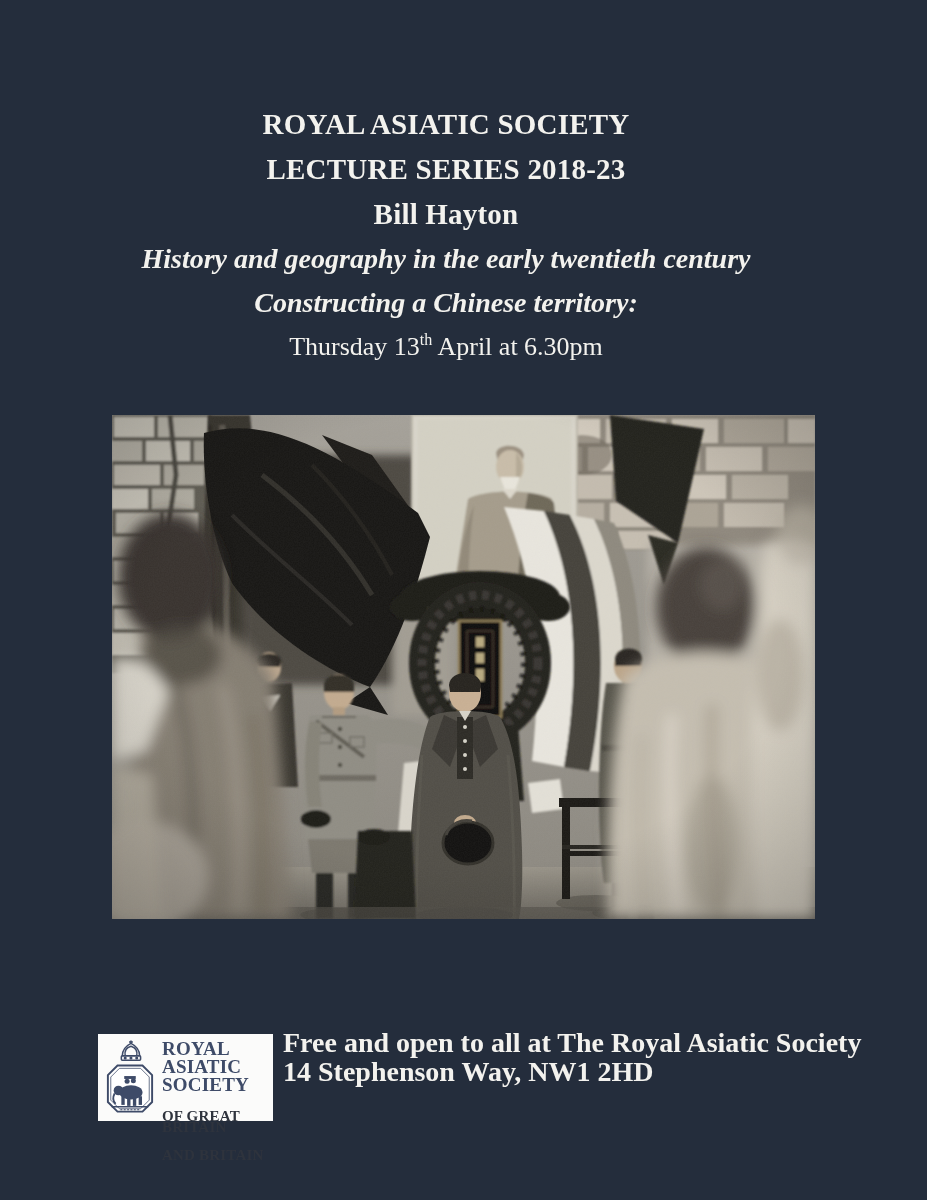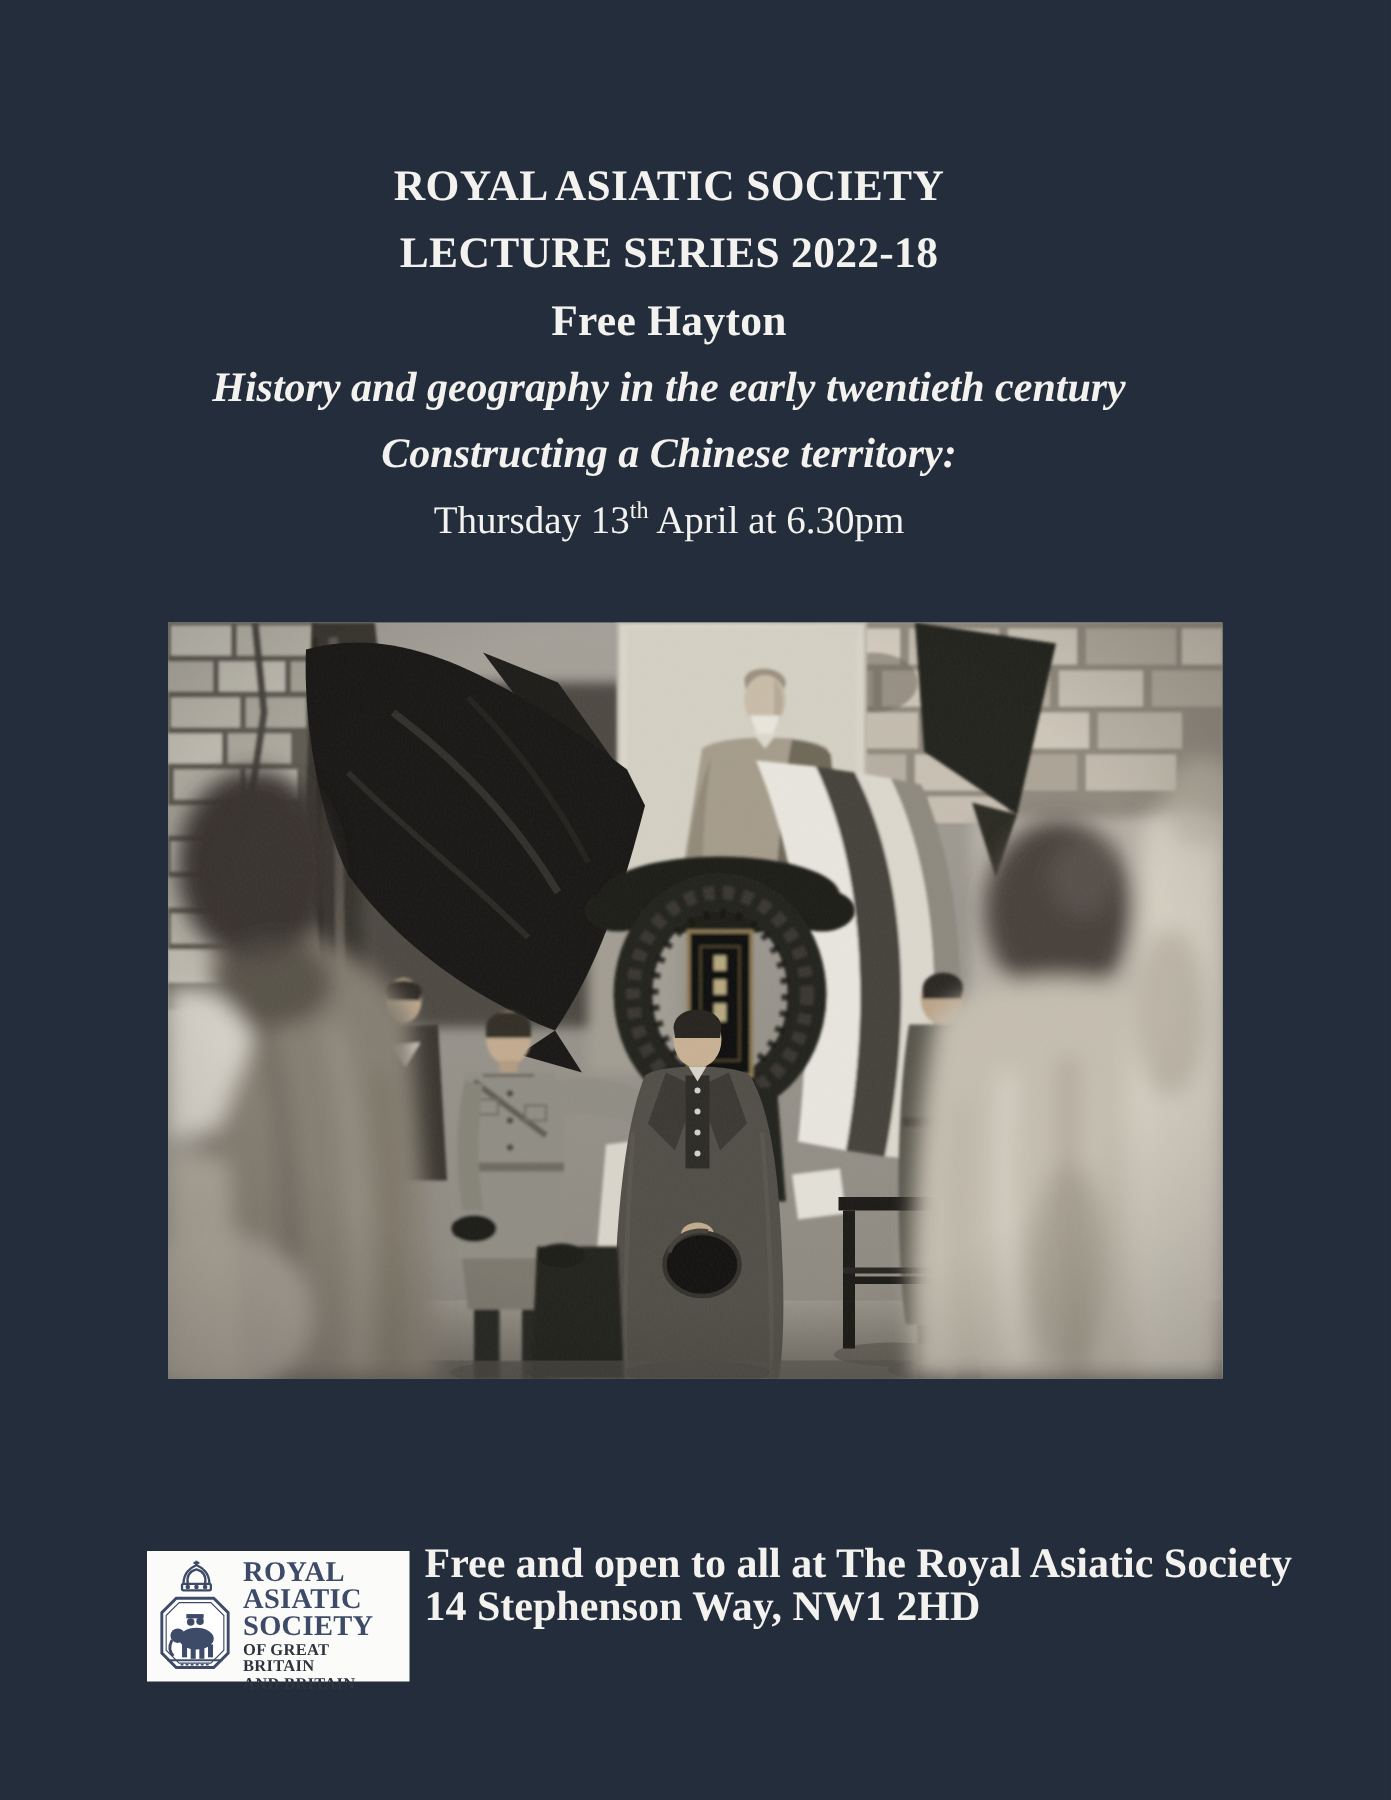--- a/index.html
+++ b/index.html
@@ -13,33 +13,33 @@
   .h-date sup{font-size:.62em;vertical-align:super;line-height:0;}
   
   .photo{position:absolute;left:112px;top:415px;width:703px;height:504px;background:#8e8a82;margin:0;}
   .photo svg{display:block;width:703px;height:504px;}
   
   .logo{position:absolute;left:98px;top:1034px;width:175px;height:87px;background:#fbfbfa;
         box-sizing:border-box;display:flex;padding:4px 5px 4px 7px;justify-content:space-between;}
   .logo-icons{width:50px;position:relative;flex:none;}
   .logo-text{margin-left:7px;padding-top:2px;}
   .logo-big{font-size:19px;line-height:18px;font-weight:700;color:#3e4b68;letter-spacing:.2px;}
-  .logo-small{font-size:11px;line-height:11px;font-weight:700;color:#2e333d;letter-spacing:.2px;margin-top:1px;}
+  .logo-small{font-size:15px;line-height:11px;font-weight:700;color:#2e333d;letter-spacing:.2px;margin-top:17px;}
   .footer-text{position:absolute;left:283px;top:1028px;width:620px;
                font-size:28px;font-weight:700;line-height:29px;color:#f3f2ee;}
 </style>
 </head>
 <body>
 
 <div class="page">
 
   <div class="header">
     <div class="h-line">ROYAL ASIATIC SOCIETY</div>
-    <div class="h-line">LECTURE SERIES 2022-18</div>
-    <div class="h-line">Free Hayton</div>
+    <div class="h-line">LECTURE SERIES 2018-23</div>
+    <div class="h-line">Bill Hayton</div>
     <div class="h-italic">History and geography in the early twentieth century</div>
     <div class="h-italic">Constructing a Chinese territory:</div>
     <div class="h-date"><span>Thursday 13</span><sup>th</sup><span> April at 6.30pm</span></div>
   </div>
 
   <figure class="photo" aria-label="Black-and-white historical photograph: men in uniforms and a long coat stand before draped flags, a wreath with a memorial tablet and a hanging portrait of a bearded man; blurred onlookers frame the foreground">
     <svg viewBox="0 0 703 504" preserveAspectRatio="none">
       <defs>
         <linearGradient id="bgg" x1="0" y1="0" x2="0" y2="1">
           <stop offset="0" stop-color="#a5a199"></stop>

